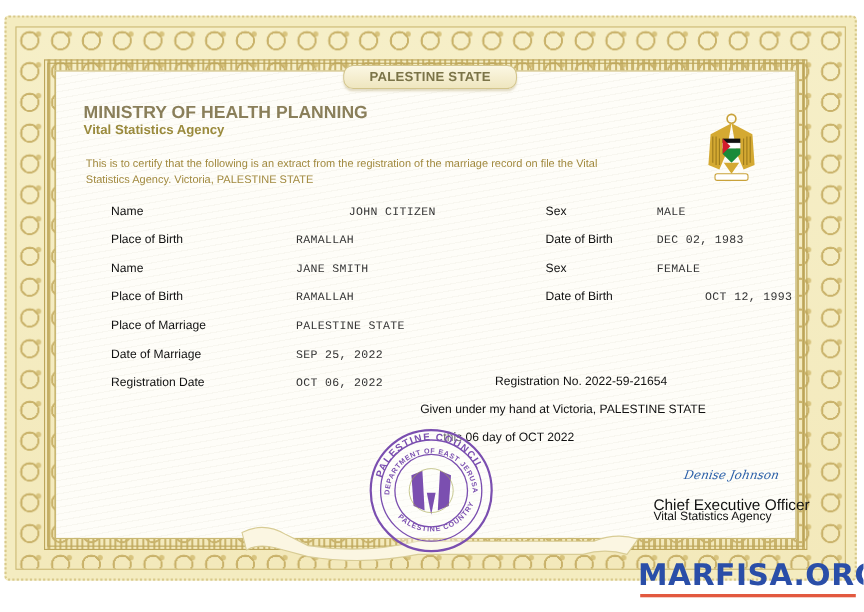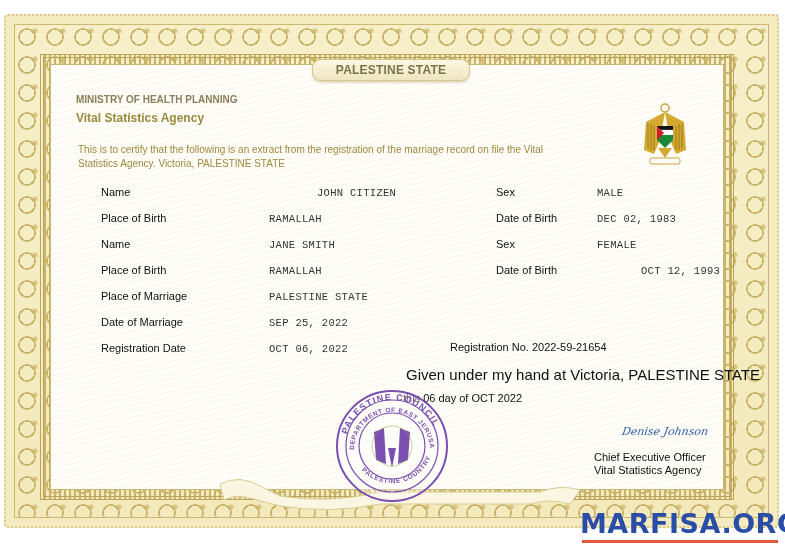--- a/index.html
+++ b/index.html
@@ -38,37 +38,37 @@
     position: absolute; left: 312px; top: 59px; width: 158px; height: 22px;
     background: linear-gradient(#fbf7e3, #efe6bf);
     border: 1px solid #d3c58c;
     border-radius: 9px;
     box-shadow: 0 2px 2px rgba(160,140,70,0.3);
     text-align: center;
     font-size: 12px; font-weight: bold; color: #7b7448; line-height: 20px;
     letter-spacing: 0.2px;
   }
 
-  .ministry { position: absolute; left: 76px; top: 94px; font-size: 10px; font-weight: bold; color: #8a7f5a; }
+  .ministry { position: absolute; left: 76px; top: 94px; font-size: 16px; font-weight: bold; color: #8a7f5a; }
   .agency { position: absolute; left: 76px; top: 111px; font-size: 12px; font-weight: bold; color: #9a8a3c; }
   .certify { position: absolute; left: 78px; top: 143px; width: 470px; font-size: 10px; line-height: 14px; color: #a1893e; }
 
   .emblem { position: absolute; left: 640px; top: 100px; width: 50px; height: 70px; }
 
   .label { position: absolute; font-size: 11px; color: #111; }
   .value { position: absolute; font-family: "Liberation Mono", monospace; font-size: 10.5px; color: #333; letter-spacing: 0.3px; }
 
   .regno { position: absolute; left: 450px; top: 341px; font-size: 11px; color: #111; }
-  .given { position: absolute; left: 406px; top: 366px; font-size: 15px; color: #111; }
+  .given { position: absolute; left: 382px; top: 366px; font-size: 11px; color: #111; }
   .thisday { position: absolute; left: 403px; top: 392px; font-size: 11px; color: #111; }
 
   .seal { position: absolute; left: 334px; top: 388px; width: 116px; height: 116px; }
 
   .signature { position: absolute; left: 622px; top: 425px; font-family: "DejaVu Serif", serif; font-style: italic; font-size: 11px; color: #2a5fa8; transform: skewX(-10deg); }
-  .ceo { position: absolute; left: 594px; top: 451px; font-size: 11px; color: #111; }
+  .ceo { position: absolute; left: 594px; top: 451px; font-size: 14px; color: #111; }
   .ceo-agency { position: absolute; left: 594px; top: 464px; font-size: 11px; color: #111; }
 
   .ribbon { position: absolute; left: 210px; top: 470px; width: 380px; height: 40px; }
 
   .watermark {
     position: absolute; left: 580px; top: 508px;
     font-size: 27px; font-weight: bold; color: #2a4ea8; letter-spacing: 0.5px;
     font-family: "DejaVu Sans", sans-serif;
   }
   .watermark-line { position: absolute; left: 582px; top: 540px; width: 196px; height: 3px; background: #e2593f; }

